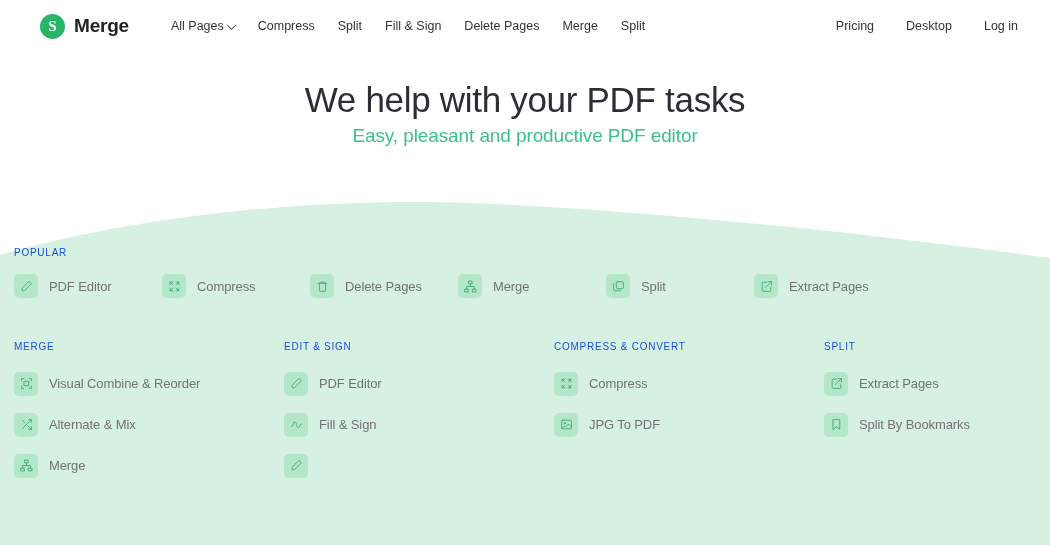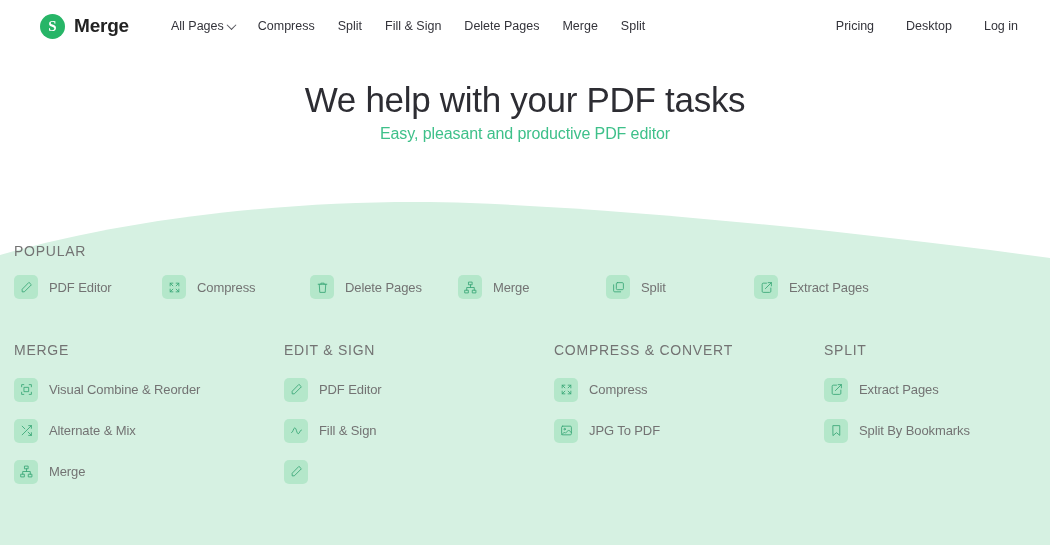--- a/index.html
+++ b/index.html
@@ -108,38 +108,38 @@
 
   .hero-title {
     font-size: 35px;
     color: #2d2d33;
     font-weight: normal;
     letter-spacing: -0.3px;
     line-height: 1.18;
   }
 
   .hero-sub {
-    font-size: 16px;
+    font-size: 19px;
     color: #3ec08a;
     margin-top: 5px;
     letter-spacing: -0.1px;
   }
 
   
   .tools {
     position: relative;
     z-index: 5;
     padding: 0 14px;
     margin-top: 100px;
   }
 
   .section-label {
-    font-size: 14px;
+    font-size: 10px;
     letter-spacing: 0.75px;
-    color: #737373;
+    color: #1d4ed8;
     margin-bottom: 11px;
     text-transform: uppercase;
   }
 
   
   .popular-row {
     display: flex;
     align-items: center;
   }
 

